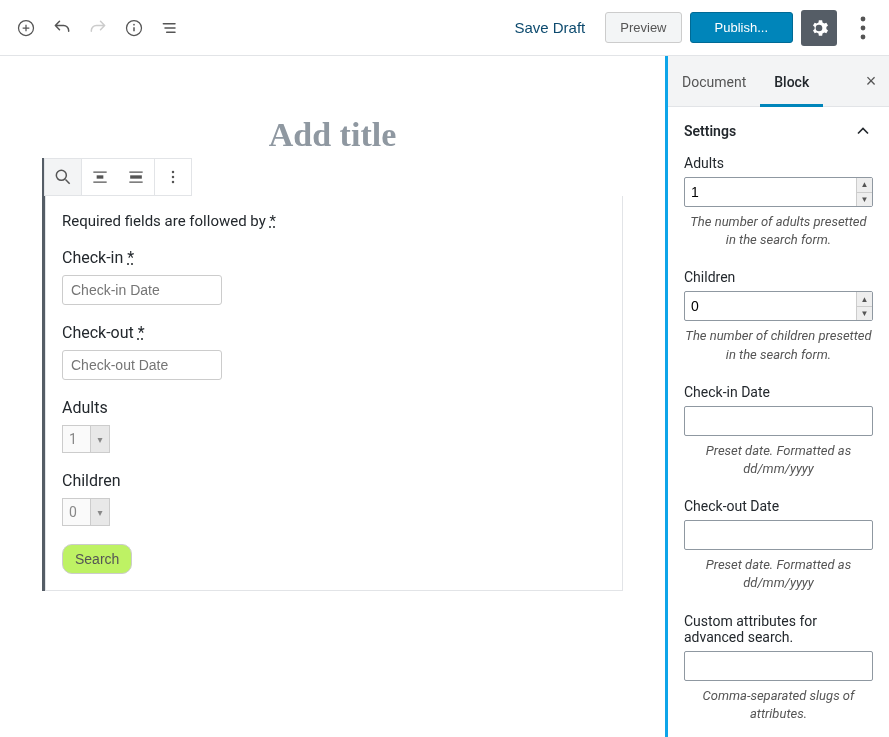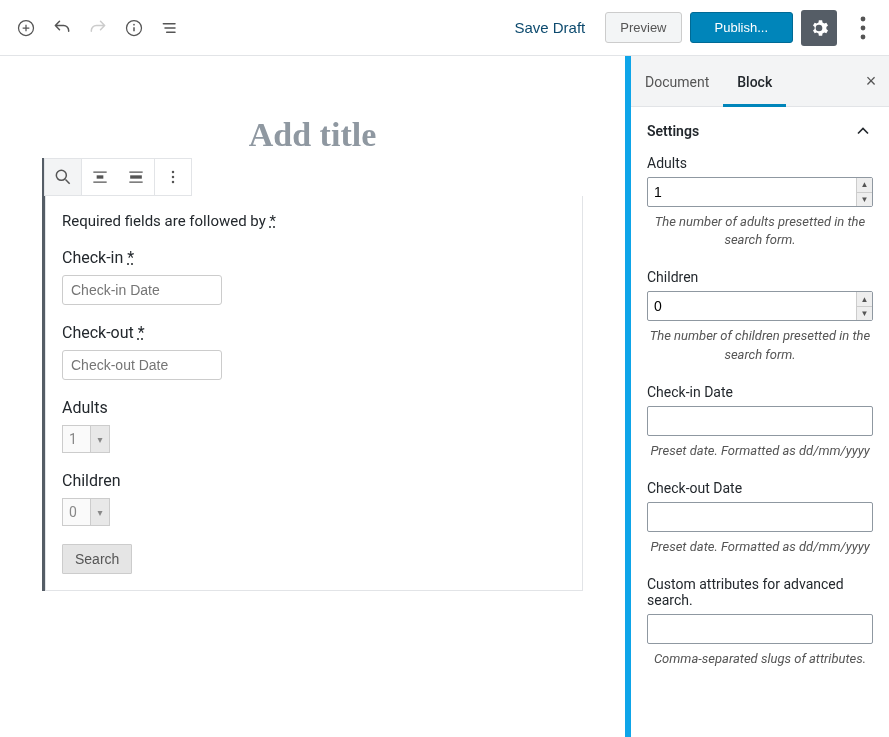--- a/index.html
+++ b/index.html
@@ -31,23 +31,23 @@
 
 .block-body { border: 1px solid #e2e4e7; border-top: none; padding: 16px; font-size: 15px; color: #23282d; }
 .req-note { margin-bottom: 18px; }
 .underline-dotted { text-decoration: underline dotted; }
 .field { margin-bottom: 18px; }
 .field-label { font-size: 16px; margin-bottom: 8px; }
 .date-input { width: 160px; padding: 6px 8px; border: 1px solid #ccc; border-radius: 3px; font-size: 14px; color: #555; }
 .num-wrap { display: inline-flex; }
 .num-val { width: 28px; height: 28px; border: 1px solid #ccc; border-right: none; display: flex; align-items: center; padding-left: 6px; font-size: 14px; color: #888; background: #fafafa; }
 .num-step { width: 20px; height: 28px; border: 1px solid #ccc; background: #e8e8e8; display: flex; align-items: center; justify-content: center; color: #888; font-size: 10px; }
-.search-btn { padding: 6px 12px; border: 1px solid #ccc; background: #e5e5e5; border-radius: 1px; font-size: 14px; color: #555; cursor: pointer; }
-
-.sidebar { width: 264px; background: #fff; border-left: 6px solid #0ea5e9; display: flex; flex-direction: column; overflow-y: auto; }
+.search-btn { padding: 6px 12px; border: 1px solid #ccc; background: #bef264; border-radius: 10px; font-size: 14px; color: #555; cursor: pointer; }
+
+.sidebar { width: 224px; background: #fff; border-left: 3px solid #0ea5e9; display: flex; flex-direction: column; overflow-y: auto; }
 .sb-tabs { display: flex; background: #f3f4f5; border-bottom: 1px solid #e2e4e7; position: relative; }
 .sb-tab { padding: 18px 14px 14px; font-size: 14px; color: #555; cursor: pointer; }
 .sb-tab.active { color: #23282d; font-weight: 500; border-bottom: 3px solid #0085ba; margin-bottom: -1px; }
 .sb-close { position: absolute; right: 6px; top: 50%; transform: translateY(-50%); width: 24px; height: 24px; background: none; border: none; cursor: pointer; color: #555; font-size: 18px; }
 .sb-blockinfo { padding: 14px 16px; display: flex; align-items: center; gap: 18px; border-bottom: 1px solid #e2e4e7; font-size: 14px; }
 .sb-blockinfo svg { width: 20px; height: 20px; color: #555; }
 .sb-panel-header { padding: 14px 16px; display: flex; align-items: center; justify-content: space-between; font-weight: 600; font-size: 14px; cursor: pointer; }
 .sb-panel-header svg { width: 20px; height: 20px; }
 .sb-panel-body { padding: 0 16px 16px; }
 .sb-field { margin-bottom: 20px; }

